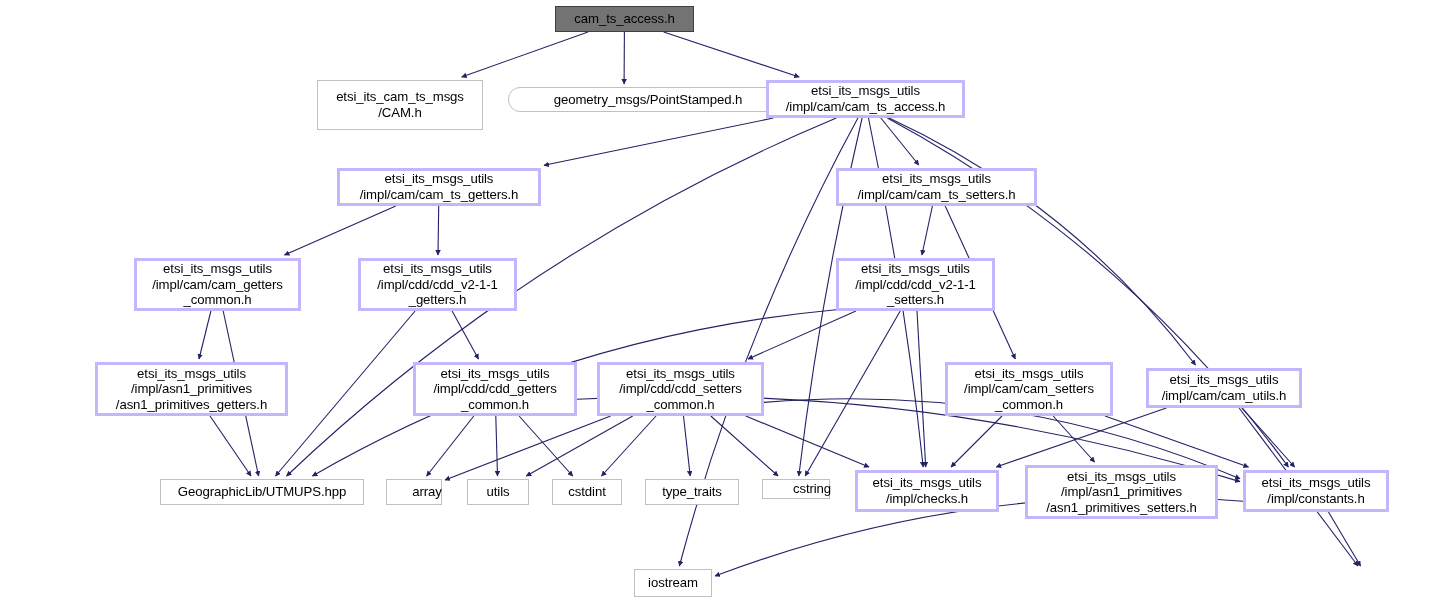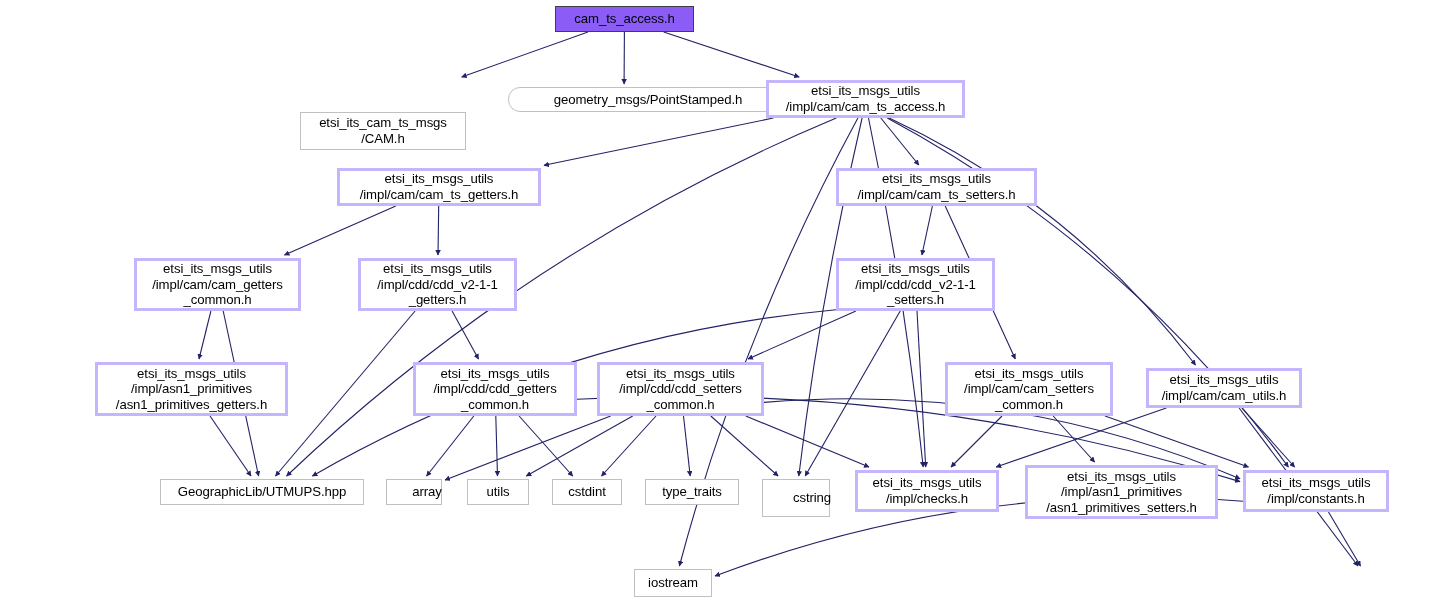--- a/index.html
+++ b/index.html
@@ -35,21 +35,21 @@
     font-size: 13.2px;
     line-height: 15.6px;
     letter-spacing: -0.1px;
     white-space: pre;
     cursor: default;
   }
   .node.header {
     border: 3px solid #c4b5fd;
   }
   .node.root {
-    background: #8b5cf6;
+    background: #737373;
     border: 1px solid #404040;
   }
 </style>
 </head>
 <body>
 
 <div id="graph-root">
   <svg id="edge-layer" viewBox="0 0 1432 603">
     <defs>
       <marker id="arrow" viewBox="0 0 10 10" refX="9" refY="5" markerWidth="5" markerHeight="5" orient="auto-start-reverse">
@@ -97,21 +97,21 @@
         <path d="M 1105.0,416.0 Q 1176.7,441.5 1248.5,467.0" fill="none" stroke="#222266" stroke-width="1.1" marker-end="url(#arrow)"></path>
         <path d="M 1166.3,408.0 Q 1081.3,437.5 996.2,467.0" fill="none" stroke="#222266" stroke-width="1.1" marker-end="url(#arrow)"></path>
         <path d="M 1241.9,408.0 Q 1268.2,437.5 1294.6,467.0" fill="none" stroke="#222266" stroke-width="1.1" marker-end="url(#arrow)"></path>
         <path d="M 1239.1,408.0 Q 1298.5,487.0 1358.0,566.0" fill="none" stroke="#222266" stroke-width="1.1" marker-end="url(#arrow)"></path>
         <path d="M 1243.0,501.3 Q 970.6,479.3 715.0,576.1" fill="none" stroke="#222266" stroke-width="1.1" marker-end="url(#arrow)"></path>
         <path d="M 1328.5,512.0 Q 1344.5,539.0 1360.5,566.0" fill="none" stroke="#222266" stroke-width="1.1" marker-end="url(#arrow)"></path>
       </g>
   </svg>
   <div id="nodes-group">
       <div class="node root" style="left: 555px; top: 6px; width: 139px; height: 26px;">cam_ts_access.h</div>
-      <div class="node plain" style="left: 300px; top: 80px; width: 166px; height: 38px; margin-top: 32px;">etsi_its_cam_ts_msgs
+      <div class="node plain" style="left: 317px; top: 80px; width: 166px; height: 50px;">etsi_its_cam_ts_msgs
 /CAM.h</div>
       <div class="node plain" style="left: 508px; top: 87px; width: 280px; height: 25px; border-radius: 12px;">geometry_msgs/PointStamped.h</div>
       <div class="node header" style="left: 766px; top: 80px; width: 199px; height: 38px;">etsi_its_msgs_utils
 /impl/cam/cam_ts_access.h</div>
       <div class="node header" style="left: 337px; top: 168px; width: 204px; height: 38px;">etsi_its_msgs_utils
 /impl/cam/cam_ts_getters.h</div>
       <div class="node header" style="left: 836px; top: 168px; width: 201px; height: 38px;">etsi_its_msgs_utils
 /impl/cam/cam_ts_setters.h</div>
       <div class="node header" style="left: 134px; top: 258px; width: 167px; height: 53px;">etsi_its_msgs_utils
 /impl/cam/cam_getters
@@ -134,21 +134,21 @@
       <div class="node header" style="left: 945px; top: 362px; width: 168px; height: 54px;">etsi_its_msgs_utils
 /impl/cam/cam_setters
 _common.h</div>
       <div class="node header" style="left: 1146px; top: 368px; width: 156px; height: 40px;">etsi_its_msgs_utils
 /impl/cam/cam_utils.h</div>
       <div class="node plain" style="left: 160px; top: 479px; width: 204px; height: 26px;">GeographicLib/UTMUPS.hpp</div>
       <div class="node plain" style="left: 386px; top: 479px; width: 56px; height: 26px; padding-left: 26px;">array</div>
       <div class="node plain" style="left: 467px; top: 479px; width: 62px; height: 26px;">utils</div>
       <div class="node plain" style="left: 552px; top: 479px; width: 70px; height: 26px;">cstdint</div>
       <div class="node plain" style="left: 645px; top: 479px; width: 94px; height: 26px;">type_traits</div>
-      <div class="node plain" style="left: 762px; top: 479px; width: 68px; height: 38px; padding-left: 32px;">cstring</div>
+      <div class="node plain" style="left: 762px; top: 479px; width: 68px; height: 20px; padding-left: 32px;">cstring</div>
       <div class="node header" style="left: 855px; top: 470px; width: 144px; height: 42px;">etsi_its_msgs_utils
 /impl/checks.h</div>
       <div class="node header" style="left: 1025px; top: 465px; width: 193px; height: 54px;">etsi_its_msgs_utils
 /impl/asn1_primitives
 /asn1_primitives_setters.h</div>
       <div class="node header" style="left: 1243px; top: 470px; width: 146px; height: 42px;">etsi_its_msgs_utils
 /impl/constants.h</div>
       <div class="node plain" style="left: 634px; top: 569px; width: 78px; height: 28px;">iostream</div>
       <div class="node plain" style="left: 1346px; top: 569px; width: 48px; height: 17px; margin-top: 40px;">map</div>
     </div>

